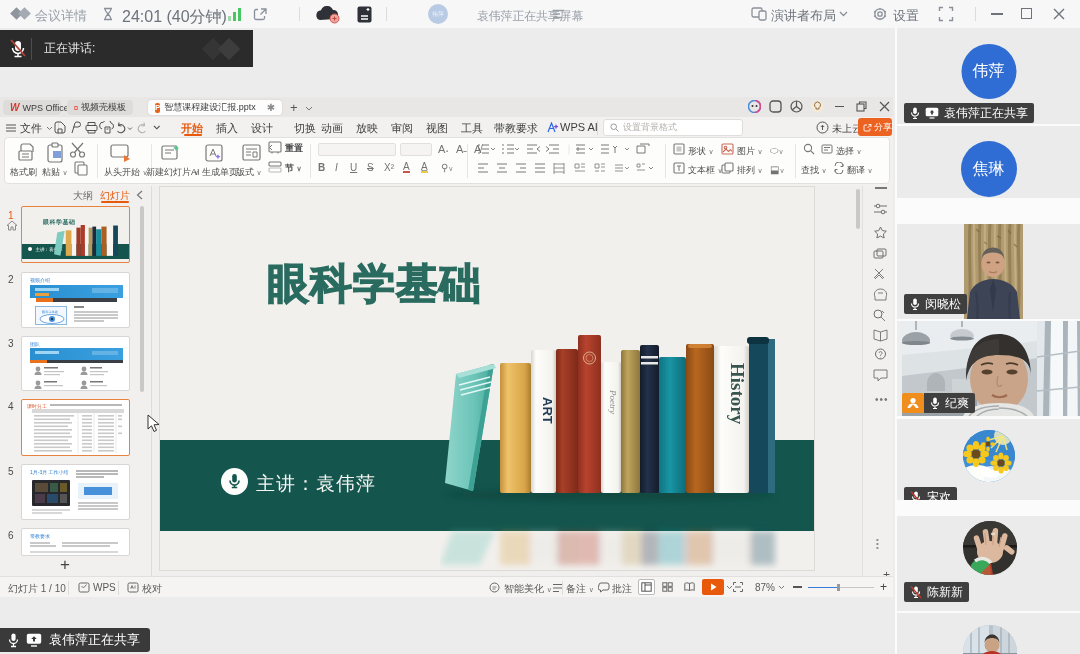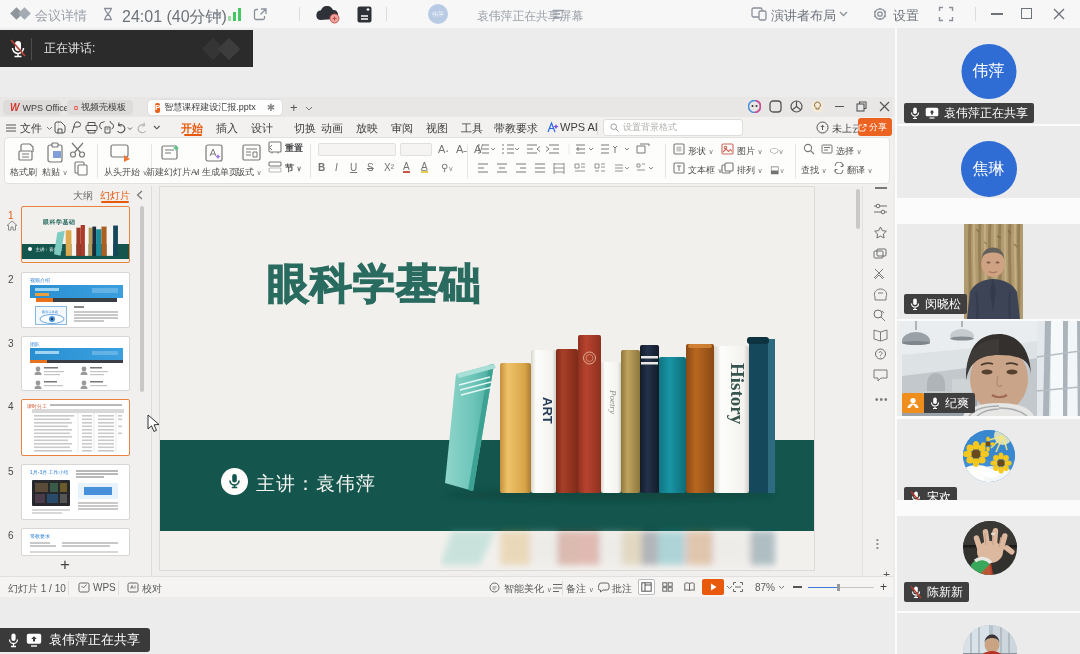--- a/index.html
+++ b/index.html
@@ -192,21 +192,21 @@
           <circle cx="3.7" cy="3.7" r="2.8" fill="none" stroke="#999" stroke-width="1"></circle>
           <path d="M6 6 L8.5 8.5" stroke="#999" stroke-width="1"></path>
         </svg>
       <span style="color:#b5b2ae;font-size:9px">设置背景格式</span>
     </div>
     <svg class="a" style="left:816px;top:4px" width="13" height="13" viewBox="0 0 13 13">
         <circle cx="6.5" cy="6.5" r="5.5" fill="none" stroke="#555" stroke-width="1"></circle>
         <path d="M6.5 9 V4.5 M4.8 6 L6.5 4.3 L8.2 6" stroke="#555" stroke-width="1" fill="none"></path>
       </svg>
     <div class="a" style="left:832px;top:5px;font-size:10px">未上云</div>
-    <div class="a flex" style="left:858px;top:1px;width:34px;height:18px;background:#ec6221;border-radius:3px;color:#fff;font-size:9px;justify-content:flex-start;gap:2px">
+    <div class="a flex" style="left:858px;top:1px;width:34px;height:18px;background:#ec6221;border-radius:3px;color:#fff;font-size:9px;justify-content:flex-end;gap:2px">
       <svg width="9" height="9" viewBox="0 0 9 9">
           <path d="M4 2 H2 a1 1 0 0 0 -1 1 V7 a1 1 0 0 0 1 1 H6 a1 1 0 0 0 1 -1 V5.5 M5.5 1.5 H8 V4 M8 1.5 L4.5 5" stroke="#fff" stroke-width="0.9" fill="none"></path>
         </svg>
       分享
     </div>
 
   </div>
 
   <div class="a" style="left:748px;top:1px;width:145px;height:17px">
     <svg class="a" style="left:0;top:2px" width="13" height="13" viewBox="0 0 13 13">

